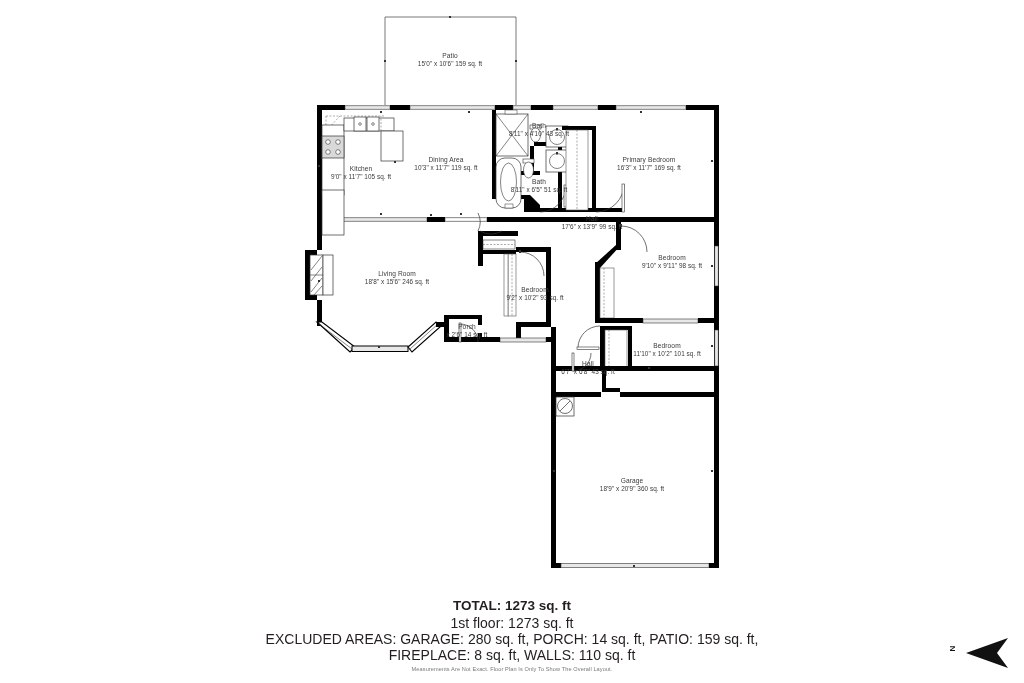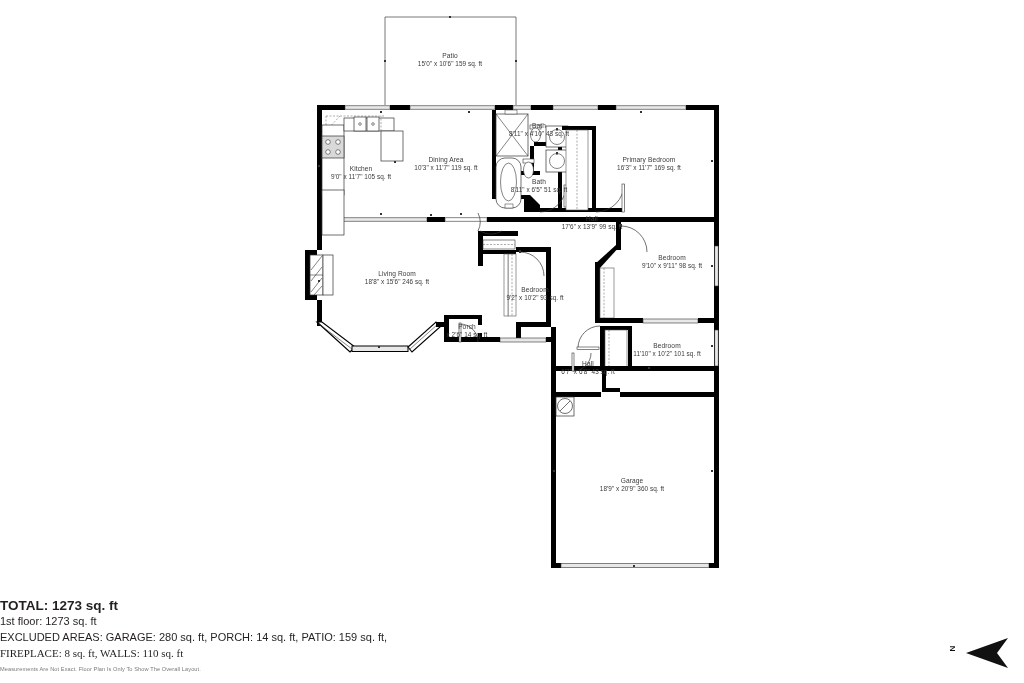--- a/index.html
+++ b/index.html
@@ -9,24 +9,24 @@
     color:#231f20;overflow:hidden;position:relative;
   }
   #plan{position:absolute;left:0;top:0;width:1024px;height:683px;}
   .room-label{
     position:absolute;text-align:center;line-height:1.18;
     color:#3a3a3a;white-space:nowrap;pointer-events:none;
   }
   .room-label .nm{display:block;font-size:6.6px;letter-spacing:.1px;}
   .room-label .dim{display:block;font-size:6.4px;letter-spacing:.05px;}
   .summary{
-    position:absolute;left:0;right:0;color:#231f20;
+    position:absolute;left:0;right:0;text-align:center;color:#231f20;
   }
   .sum-total{font-size:13.5px;font-weight:bold;}
-  .sum-line{font-size:11px;}
+  .sum-line{font-size:14px;}
   .disclaimer{font-size:5.6px;color:#7a7a7a;letter-spacing:.1px;}
   .compass{position:absolute;}
   .compass .nlab{
     position:absolute;font-size:8px;font-weight:bold;color:#111;
     transform:rotate(-90deg);transform-origin:center;
   }
 </style>
 </head>
 <body>
 
@@ -375,21 +375,21 @@
     </div>
     <div class="room-label" style="left: 567px; top: 477px; width: 130px;">
       <span class="nm">Garage</span>
       <span class="dim">18'9" x 20'9" 360 sq. ft</span>
     </div>
   </div>
 
 <div class="summary sum-total" style="top:598px;">TOTAL: 1273 sq. ft</div>
 <div class="summary sum-line" style="top:615px;">1st floor: 1273 sq. ft</div>
 <div class="summary sum-line" style="top:631px;">EXCLUDED AREAS: GARAGE: 280 sq. ft, PORCH: 14 sq. ft, PATIO: 159 sq. ft,</div>
-<div class="summary sum-line" style="top:647px;font-family:Liberation Serif, serif;">FIREPLACE: 8 sq. ft, WALLS: 110 sq. ft</div>
+<div class="summary sum-line" style="top:647px;">FIREPLACE: 8 sq. ft, WALLS: 110 sq. ft</div>
 <div class="summary disclaimer" style="top:666px;">Measurements Are Not Exact. Floor Plan Is Only To Show The Overall Layout.</div>
 
 <div class="compass" style="left:952px;top:636px;width:62px;height:34px;">
   <div class="nlab" style="left:-2px;top:8px;">N</div>
   <svg width="50" height="34" viewBox="0 0 50 34" style="position:absolute;left:12px;top:0;">
     <polygon points="2,17 44,2 33,17 44,32" fill="#111"></polygon>
   </svg>
 </div>
 
 </body></html>

